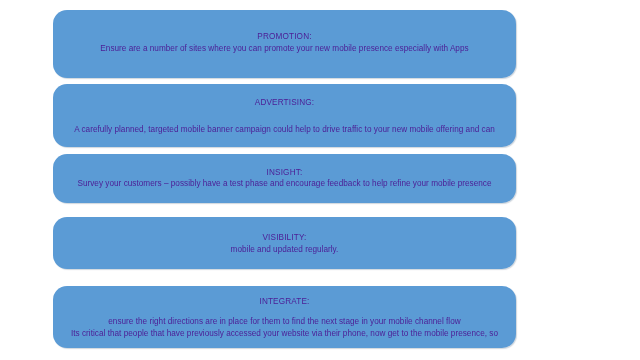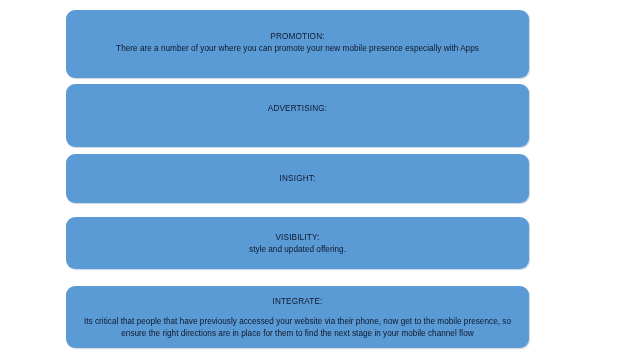--- a/index.html
+++ b/index.html
@@ -15,26 +15,26 @@
     -webkit-font-smoothing: antialiased;
   }
   #slide {
     position: relative;
     width: 640px;
     height: 360px;
     background: #ffffff;
   }
   .step-card {
     position: absolute;
-    left: 66px;
+    left: 53px;
     width: 463px;
     box-sizing: border-box;
     background: #5B9BD5;
-    border-radius: 9px;
-    color: #0f172a;
+    border-radius: 14px;
+    color: #4c1d95;
     display: flex;
     flex-direction: column;
     align-items: center;
     justify-content: center;
     text-align: center;
     padding: 3px 8px;
     box-shadow: 1px 1px 1px rgba(120,140,160,0.35);
   }
   .card-heading {
     font-size: 8.2px;
@@ -78,51 +78,55 @@
 </style>
 </head>
 <body>
 
 <div id="slide">
 
   <div class="step-card" id="card-promotion">
     <div class="card-inner">
       <div class="card-heading">PROMOTION:</div>
       <div class="card-body">
-        <span class="line">There are a number of your where you can promote your new mobile presence especially with Apps</span>
+        <span class="line">Ensure are a number of sites where you can promote your new mobile presence especially with Apps</span>
       </div>
     </div>
   </div>
 
   <div class="step-card" id="card-advertising">
     <div class="card-inner">
       <div class="card-heading">ADVERTISING:</div>
       <div class="card-body">
+        <span class="line">A carefully planned, targeted mobile banner campaign could help to drive traffic to your new mobile offering and can</span>
       </div>
     </div>
   </div>
 
   <div class="step-card" id="card-insight">
     <div class="card-inner">
       <div class="card-heading">INSIGHT:</div>
+      <div class="card-body">
+        <span class="line">Survey your customers – possibly have a test phase and encourage feedback to help refine your mobile presence</span>
+      </div>
     </div>
   </div>
 
   <div class="step-card" id="card-visibility">
     <div class="card-inner">
       <div class="card-heading">VISIBILITY:</div>
       <div class="card-body">
-        <span class="line">style and updated offering.</span>
+        <span class="line">mobile and updated regularly.</span>
       </div>
     </div>
   </div>
 
   <div class="step-card" id="card-integrate">
     <div class="card-inner">
       <div class="card-heading">INTEGRATE:</div>
       <div class="card-body">
+        <span class="line">ensure the right directions are in place for them to find the next stage in your mobile channel flow</span>
         <span class="line">Its critical that people that have previously accessed your website via their phone, now get to the mobile presence, so</span>
-        <span class="line">ensure the right directions are in place for them to find the next stage in your mobile channel flow</span>
       </div>
     </div>
   </div>
 
 </div>
 
 </body></html>

